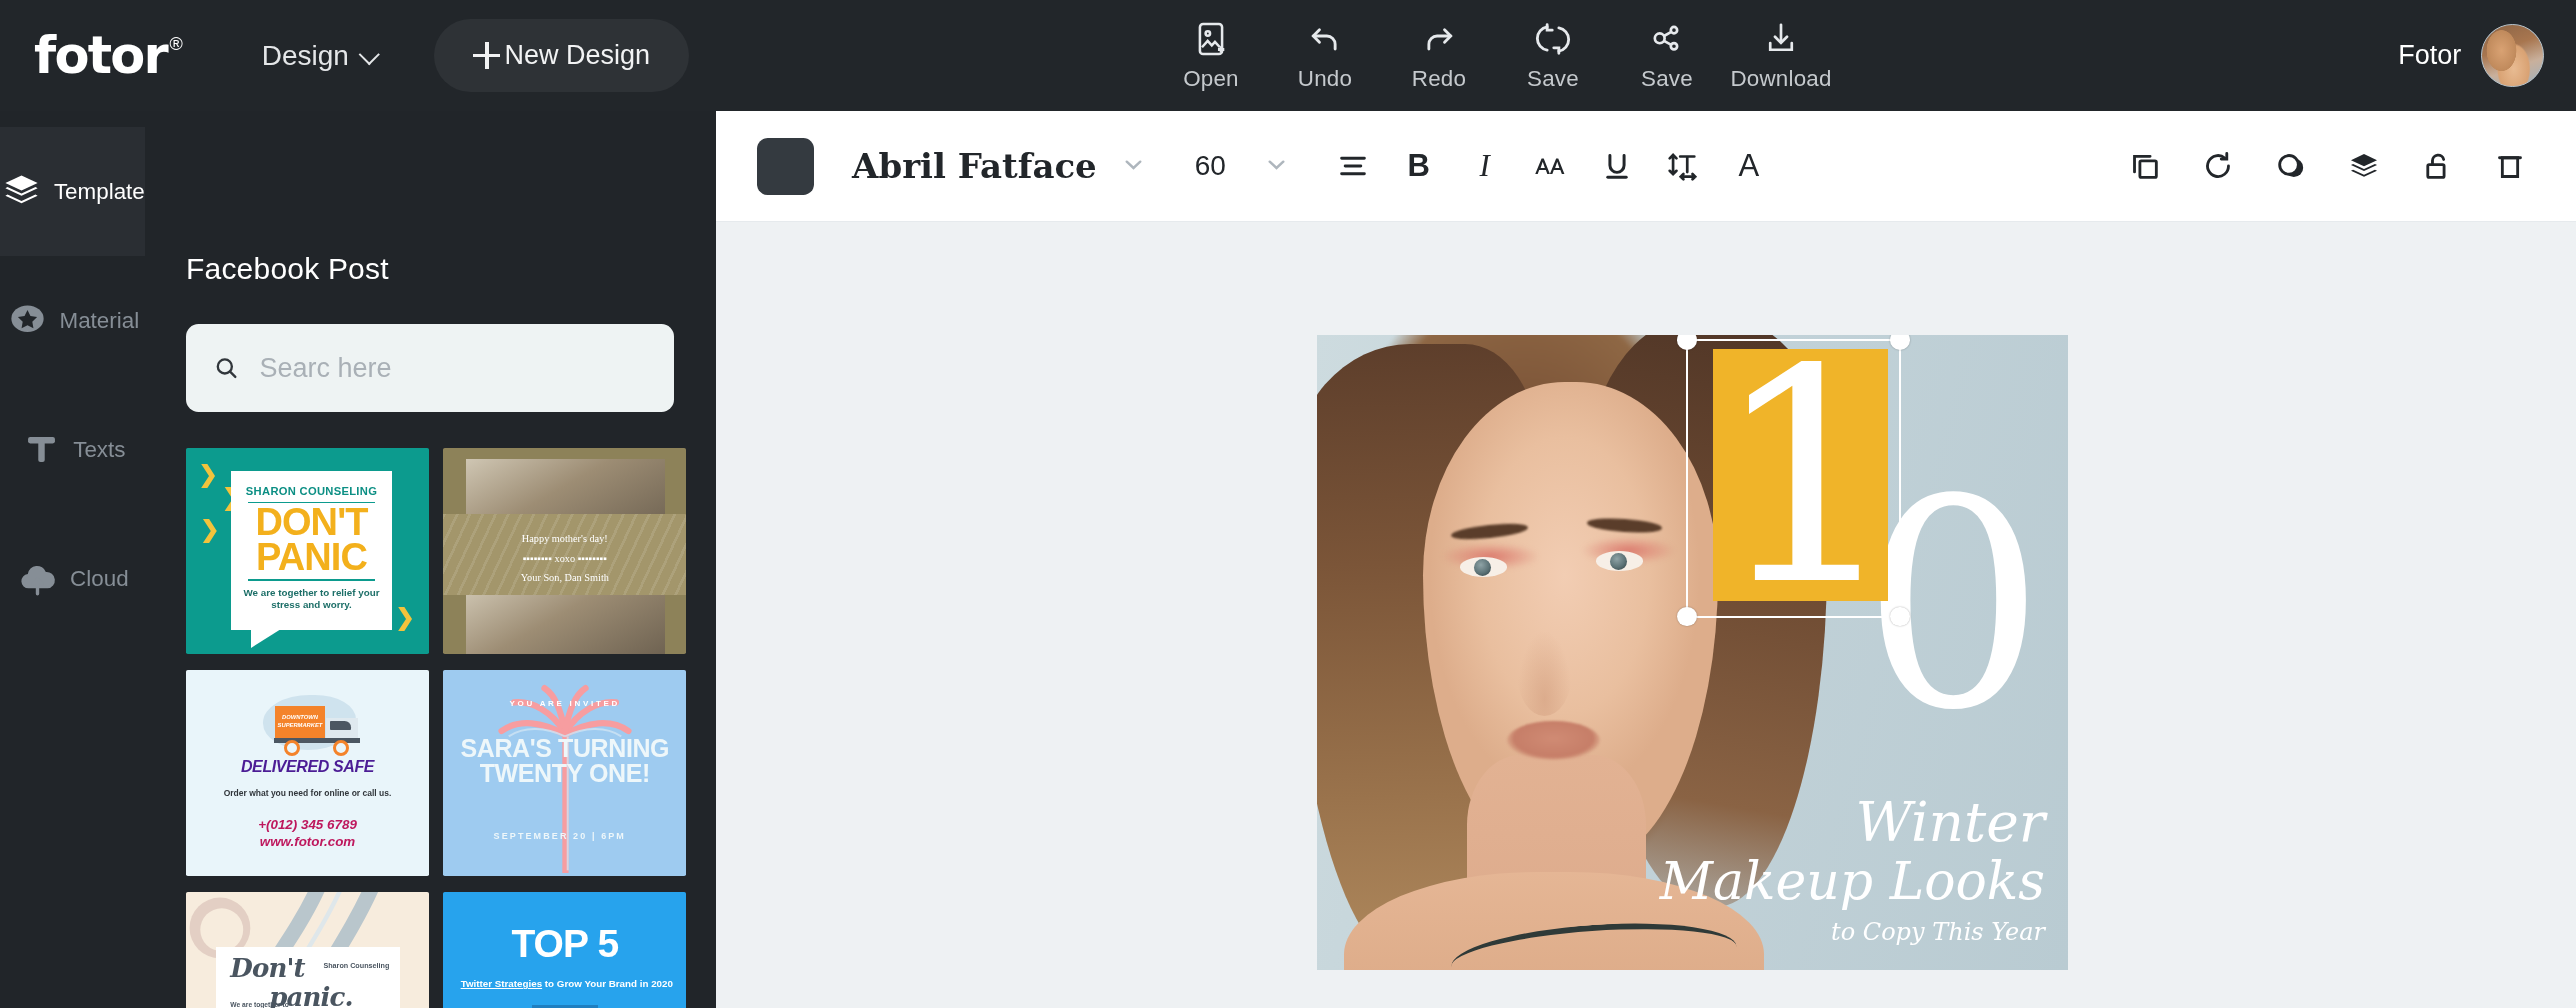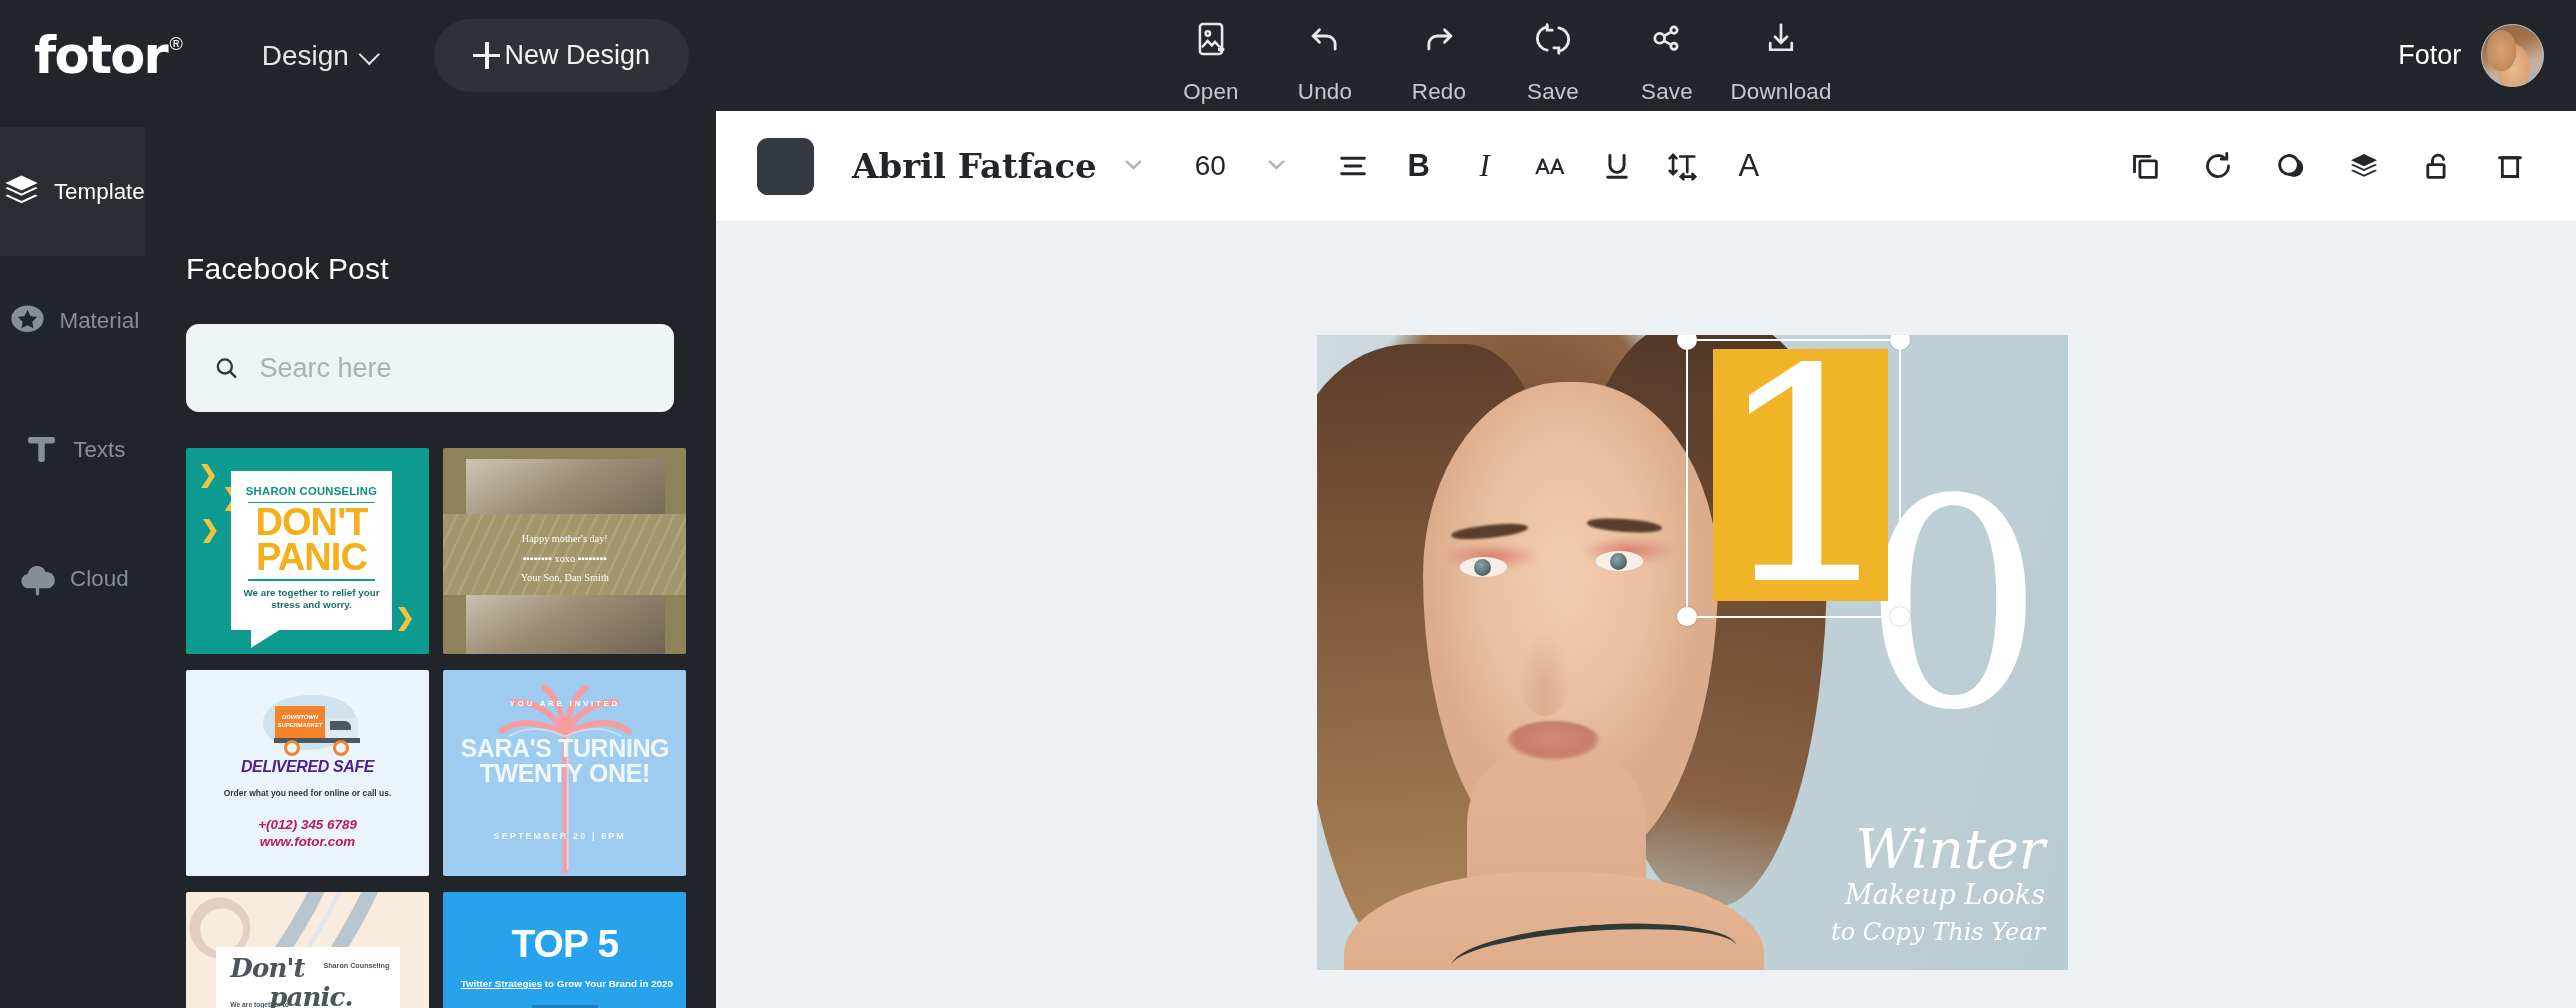--- a/index.html
+++ b/index.html
@@ -56,21 +56,21 @@
   }
   .plus-icon::before { left: 0; top: 11.6px; width: 27px; height: 3.6px; }
   .plus-icon::after  { top: 0; left: 11.6px; height: 27px; width: 3.6px; }
 
   .tools {
     position: absolute; left: 1154px; top: 10.7px;
     display: flex; align-items: flex-start; gap: 0;
   }
   .tool {
     width: 114px; display: flex; flex-direction: column;
-    align-items: center; gap: 21px; cursor: pointer; padding-top: 9px;
+    align-items: center; gap: 8px; cursor: pointer; padding-top: 9px;
   }
   .tool svg { display: block; }
   .tool span { color: #c5c9cd; font-size: 22.4px; letter-spacing: 0.2px; }
 
   .account {
     position: absolute; right: 32px; top: 0; height: 111px;
     display: flex; align-items: center; gap: 19.7px; cursor: pointer;
   }
   .account-name { color: #ffffff; font-size: 27px; }
   .avatar {
@@ -361,21 +361,21 @@
   .num-zero {
     position: absolute; right: 23px; top: 159px;
     font-family: "DejaVu Serif", serif; font-size: 288px; color: #ffffff;
     line-height: .78; font-weight: 400;
   }
   .cap-block {
     position: absolute; right: 23px; bottom: 19.7px; text-align: right;
     font-family: "DejaVu Serif", serif; font-style: italic; color: #ffffff;
   }
   .cap-1 { font-size: 55px; line-height: 1.08; }
-  .cap-2 { font-size: 27px; line-height: 1.08; font-style: italic; }
+  .cap-2 { font-size: 52px; line-height: 1.08; font-style: italic; }
   .cap-3 { font-size: 24px; line-height: 1.5; margin-top: 5.4px; }
 
   
   .sel-el {
     position: absolute; left: 396px; top: 14.3px; width: 175px; height: 252px;
     background: #f0b429;
   }
   .sel-el .one {
     position: absolute; left: 0; right: 0; top: -18px;
     text-align: center; color: #ffffff;

